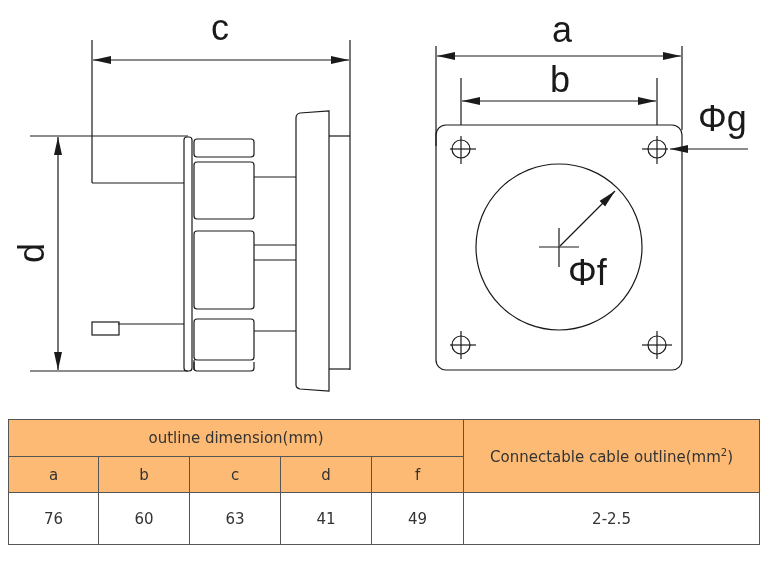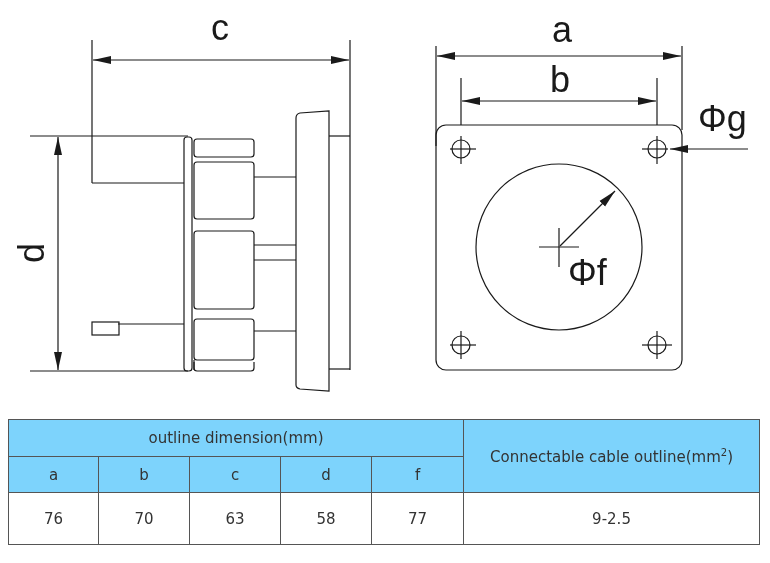--- a/index.html
+++ b/index.html
@@ -5,21 +5,21 @@
   html, body { margin: 0; padding: 0; background: #ffffff; }
   body { width: 770px; height: 563px; position: relative; overflow: hidden; font-family: "Liberation Sans", sans-serif; }
   #drawing { position: absolute; left: 0; top: 0; }
   .lbl { font-family: "Liberation Sans", sans-serif; fill: #1a1a1a; }
   table.spec {
     position: absolute; left: 8px; top: 419px; width: 752px;
     border-collapse: collapse; font-family: "DejaVu Sans", sans-serif;
     color: #333; font-size: 15px; table-layout: fixed;
   }
   table.spec td { border: 1px solid #555; text-align: center; padding: 0; }
-  table.spec td.hd { background: #7dd3fc; }
+  table.spec td.hd { background: #fdba74; }
   tr.r1 td { height: 36px; }
   tr.r2 td { height: 35px; }
   tr.r3 td { height: 51px; background: #fff; text-align: center; }
   sup { font-size: 10px; }
 </style>
 </head>
 <body>
 
 <svg id="drawing" width="770" height="415" viewBox="0 0 770 415">
   <defs>
@@ -124,20 +124,20 @@
   </tr>
   <tr class="r2">
     <td class="hd">a</td>
     <td class="hd">b</td>
     <td class="hd">c</td>
     <td class="hd">d</td>
     <td class="hd">f</td>
   </tr>
   <tr class="r3">
     <td>76</td>
-    <td>70</td>
+    <td>60</td>
     <td>63</td>
-    <td>58</td>
-    <td>77</td>
-    <td>9-2.5</td>
+    <td>41</td>
+    <td>49</td>
+    <td>2-2.5</td>
   </tr>
 </tbody>
   </table>
 
 </body></html>

